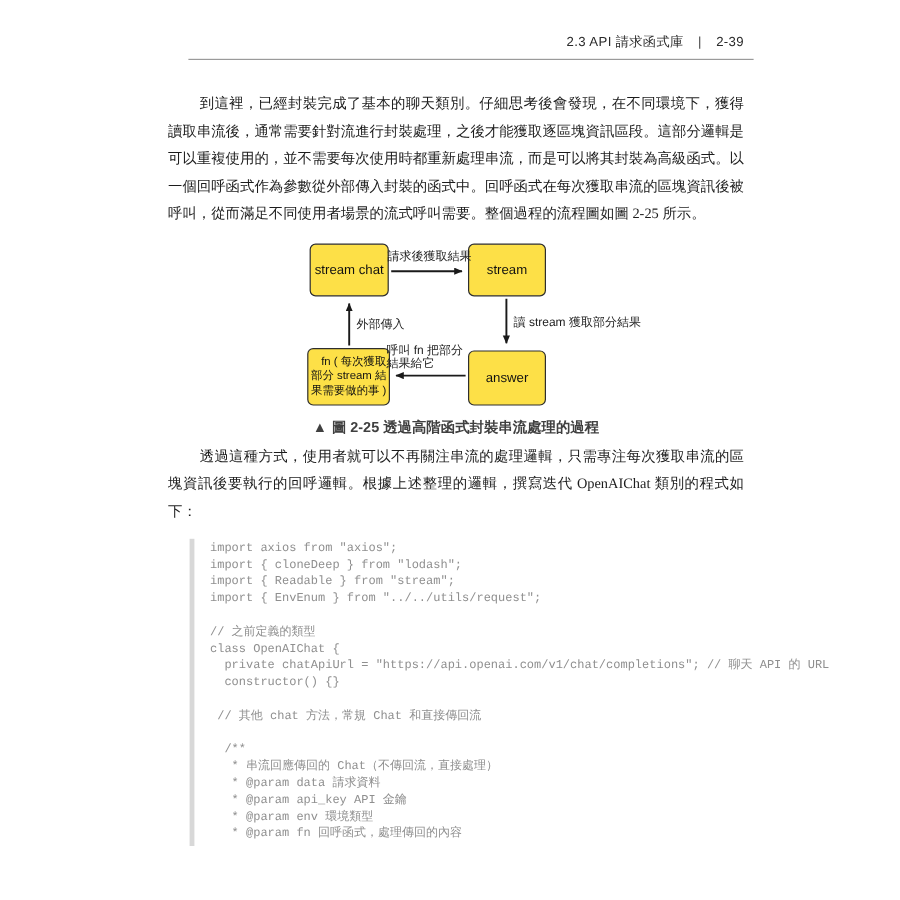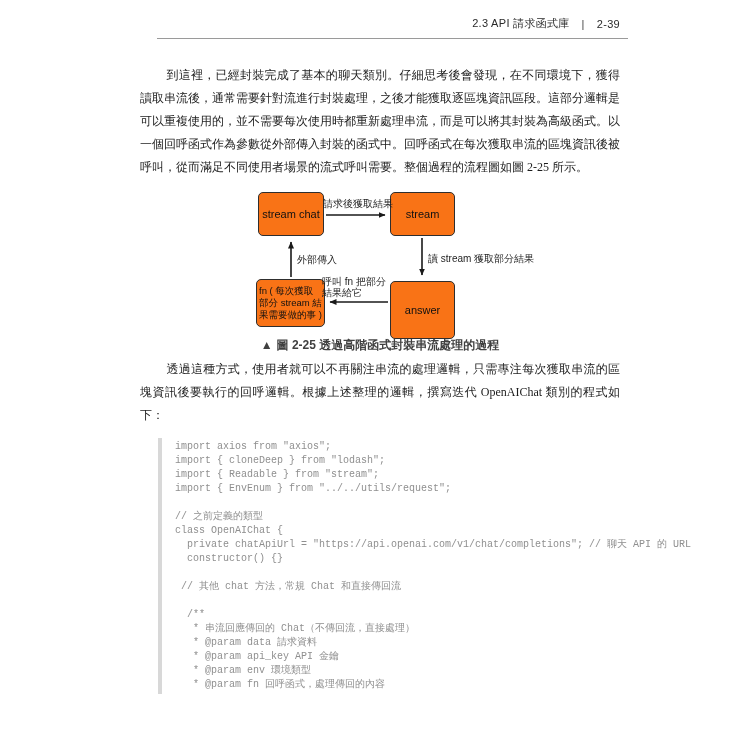--- a/index.html
+++ b/index.html
@@ -1,20 +1,20 @@
 <!DOCTYPE html>
 <html><head>
 <meta charset="utf-8">
 <style>
   html,body{margin:0;padding:0;background:#ffffff;}
   .page{
     position:relative;
     width:750px;height:750px;
     box-sizing:border-box;
-    padding:16px 130px 20px 140px;
+    padding:27px 130px 20px 140px;
     background:#ffffff;
     font-family:"Liberation Serif","DejaVu Serif",serif;
     color:#1c1c1c;
     overflow:hidden;
   }
   
   .header{
     display:flex;justify-content:flex-end;align-items:center;
     font-family:"Liberation Sans","DejaVu Sans",sans-serif;
     font-size:11px;color:#2a2a2a;letter-spacing:.3px;
@@ -34,27 +34,27 @@
   .para2{margin-top:4px;}
   
   .figure{margin-top:11px;}
   .diagram{
     position:relative;width:480px;height:140px;
     font-family:"Liberation Sans","DejaVu Sans",sans-serif;
   }
   .diagram svg{position:absolute;left:0;top:0;}
   .dbox{
     position:absolute;box-sizing:border-box;
-    background:#f97316;border:1.6px solid #2e2e2e;border-radius:5px;
+    background:#fde047;border:1.6px solid #2e2e2e;border-radius:5px;
     display:flex;align-items:center;justify-content:center;
-    font-size:11px;color:#111;text-align:left;
+    font-size:11px;color:#111;text-align:right;
   }
   .dbox.stream-chat{left:118px;top:2px;width:66px;height:44px;}
   .dbox.stream{left:250px;top:2px;width:65px;height:44px;}
-  .dbox.answer{left:250px;top:91px;width:65px;height:58px;}
+  .dbox.answer{left:250px;top:91px;width:65px;height:46px;}
   .dbox.fn{left:116px;top:89px;width:69px;height:48px;font-size:9.5px;line-height:12px;padding:2px;}
   .dlabel{
     position:absolute;font-size:10px;color:#1e1e1e;line-height:11px;
   }
   .dlabel.request{left:178px;top:8px;width:80px;text-align:center;}
   .dlabel.read{left:288px;top:63px;white-space:nowrap;}
   .dlabel.call{left:182px;top:86px;width:70px;text-align:left;}
   .dlabel.external{left:157px;top:64px;white-space:nowrap;}
   .caption{
     margin-top:7px;text-align:center;

